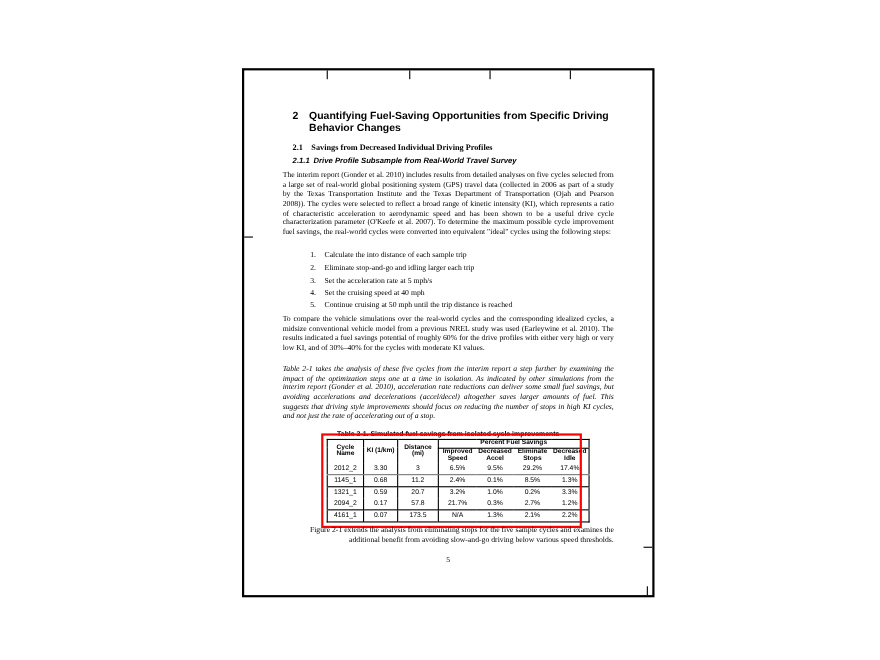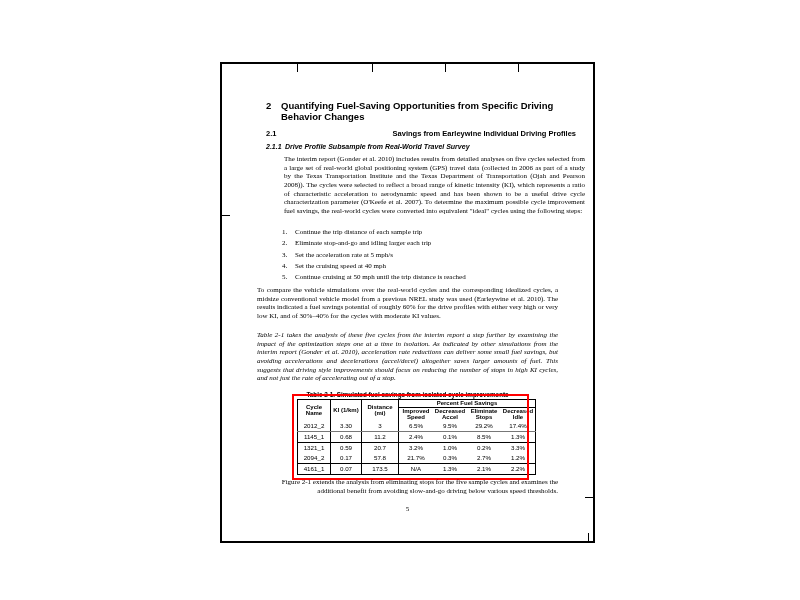--- a/index.html
+++ b/index.html
@@ -8,29 +8,29 @@
   .page{position:absolute;left:220px;top:62px;width:375px;height:481px;
         background:#fff;border:2px solid #000;box-sizing:border-box;}
   .tick{position:absolute;background:#000;}
   .tick.v{width:1px;height:8px;}
   .tick.h{width:8px;height:1px;}
 
   .h2{position:absolute;left:44px;top:37px;width:300px;display:flex;
       font-family:"Liberation Sans", sans-serif;font-weight:bold;font-size:9.5px;line-height:10.5px;}
   .h2 .num{width:15px;flex:none;}
   .h3{position:absolute;left:44px;top:66px;width:310px;display:flex;
-      font-family:Liberation Sans, sans-serif;font-weight:bold;font-size:7.5px;line-height:8px;justify-content:space-between;}
+      font-family:Liberation Serif, serif;font-weight:bold;font-size:7.5px;line-height:8px;}
   .h3 .num{width:17px;flex:none;}
   .h4{position:absolute;left:44px;top:79px;width:310px;display:flex;
       font-family:"Liberation Sans", sans-serif;font-weight:bold;font-style:italic;font-size:7px;line-height:7.5px;}
   .h4 .num{width:19px;flex:none;}
 
   .para{position:absolute;left:35px;width:301px;font-size:7px;line-height:8.62px;
         text-align:justify;}
-  #p1{top:91px;margin-left:27px;}
+  #p1{top:91px;}
   #p2{top:222px;}
   #p3{top:267px;font-style:italic;}
   #p4{top:414px;text-align:right;}
 
   .list{position:absolute;left:60px;top:164px;width:270px;font-size:7px;}
   .list .item{display:flex;line-height:8.6px;margin-bottom:2.7px;}
   .list .inum{width:13px;flex:none;}
 
   .tcaption{position:absolute;left:0;top:327px;width:100%;text-align:center;
             font-family:"Liberation Sans", sans-serif;font-weight:bold;font-size:6.3px;}
@@ -66,34 +66,34 @@
   <div class="tick h" style="right:0;top:433px;"></div>
   <div class="tick v" style="left:366px;bottom:0;"></div>
 
   <div class="h2">
     <span class="num">2</span>
     <span>Quantifying Fuel-Saving Opportunities from Specific Driving Behavior Changes</span>
   </div>
 
   <div class="h3">
     <span class="num">2.1</span>
-    <span>Savings from Earleywine Individual Driving Profiles</span>
+    <span>Savings from Decreased Individual Driving Profiles</span>
   </div>
 
   <div class="h4">
     <span class="num">2.1.1</span>
     <span>Drive Profile Subsample from Real-World Travel Survey</span>
   </div>
 
   <div class="para" id="p1">The interim report (Gonder et al. 2010) includes results from detailed analyses on five cycles selected from a large set of real-world global positioning system (GPS) travel data (collected in 2006 as part of a study by the Texas Transportation Institute and the Texas Department of Transportation (Ojah and Pearson 2008)). The cycles were selected to reflect a broad range of kinetic intensity (KI), which represents a ratio of characteristic acceleration to aerodynamic speed and has been shown to be a useful drive cycle characterization parameter (O'Keefe et al. 2007). To determine the maximum possible cycle improvement fuel savings, the real-world cycles were converted into equivalent "ideal" cycles using the following steps:</div>
 
   <div class="list">
     <div class="item">
       <span class="inum">1.</span>
-      <span>Continue the trip distance of each sample trip</span>
+      <span>Calculate the into distance of each sample trip</span>
     </div>
     <div class="item">
       <span class="inum">2.</span>
       <span>Eliminate stop-and-go and idling larger each trip</span>
     </div>
     <div class="item">
       <span class="inum">3.</span>
       <span>Set the acceleration rate at 5 mph/s</span>
     </div>
     <div class="item">

